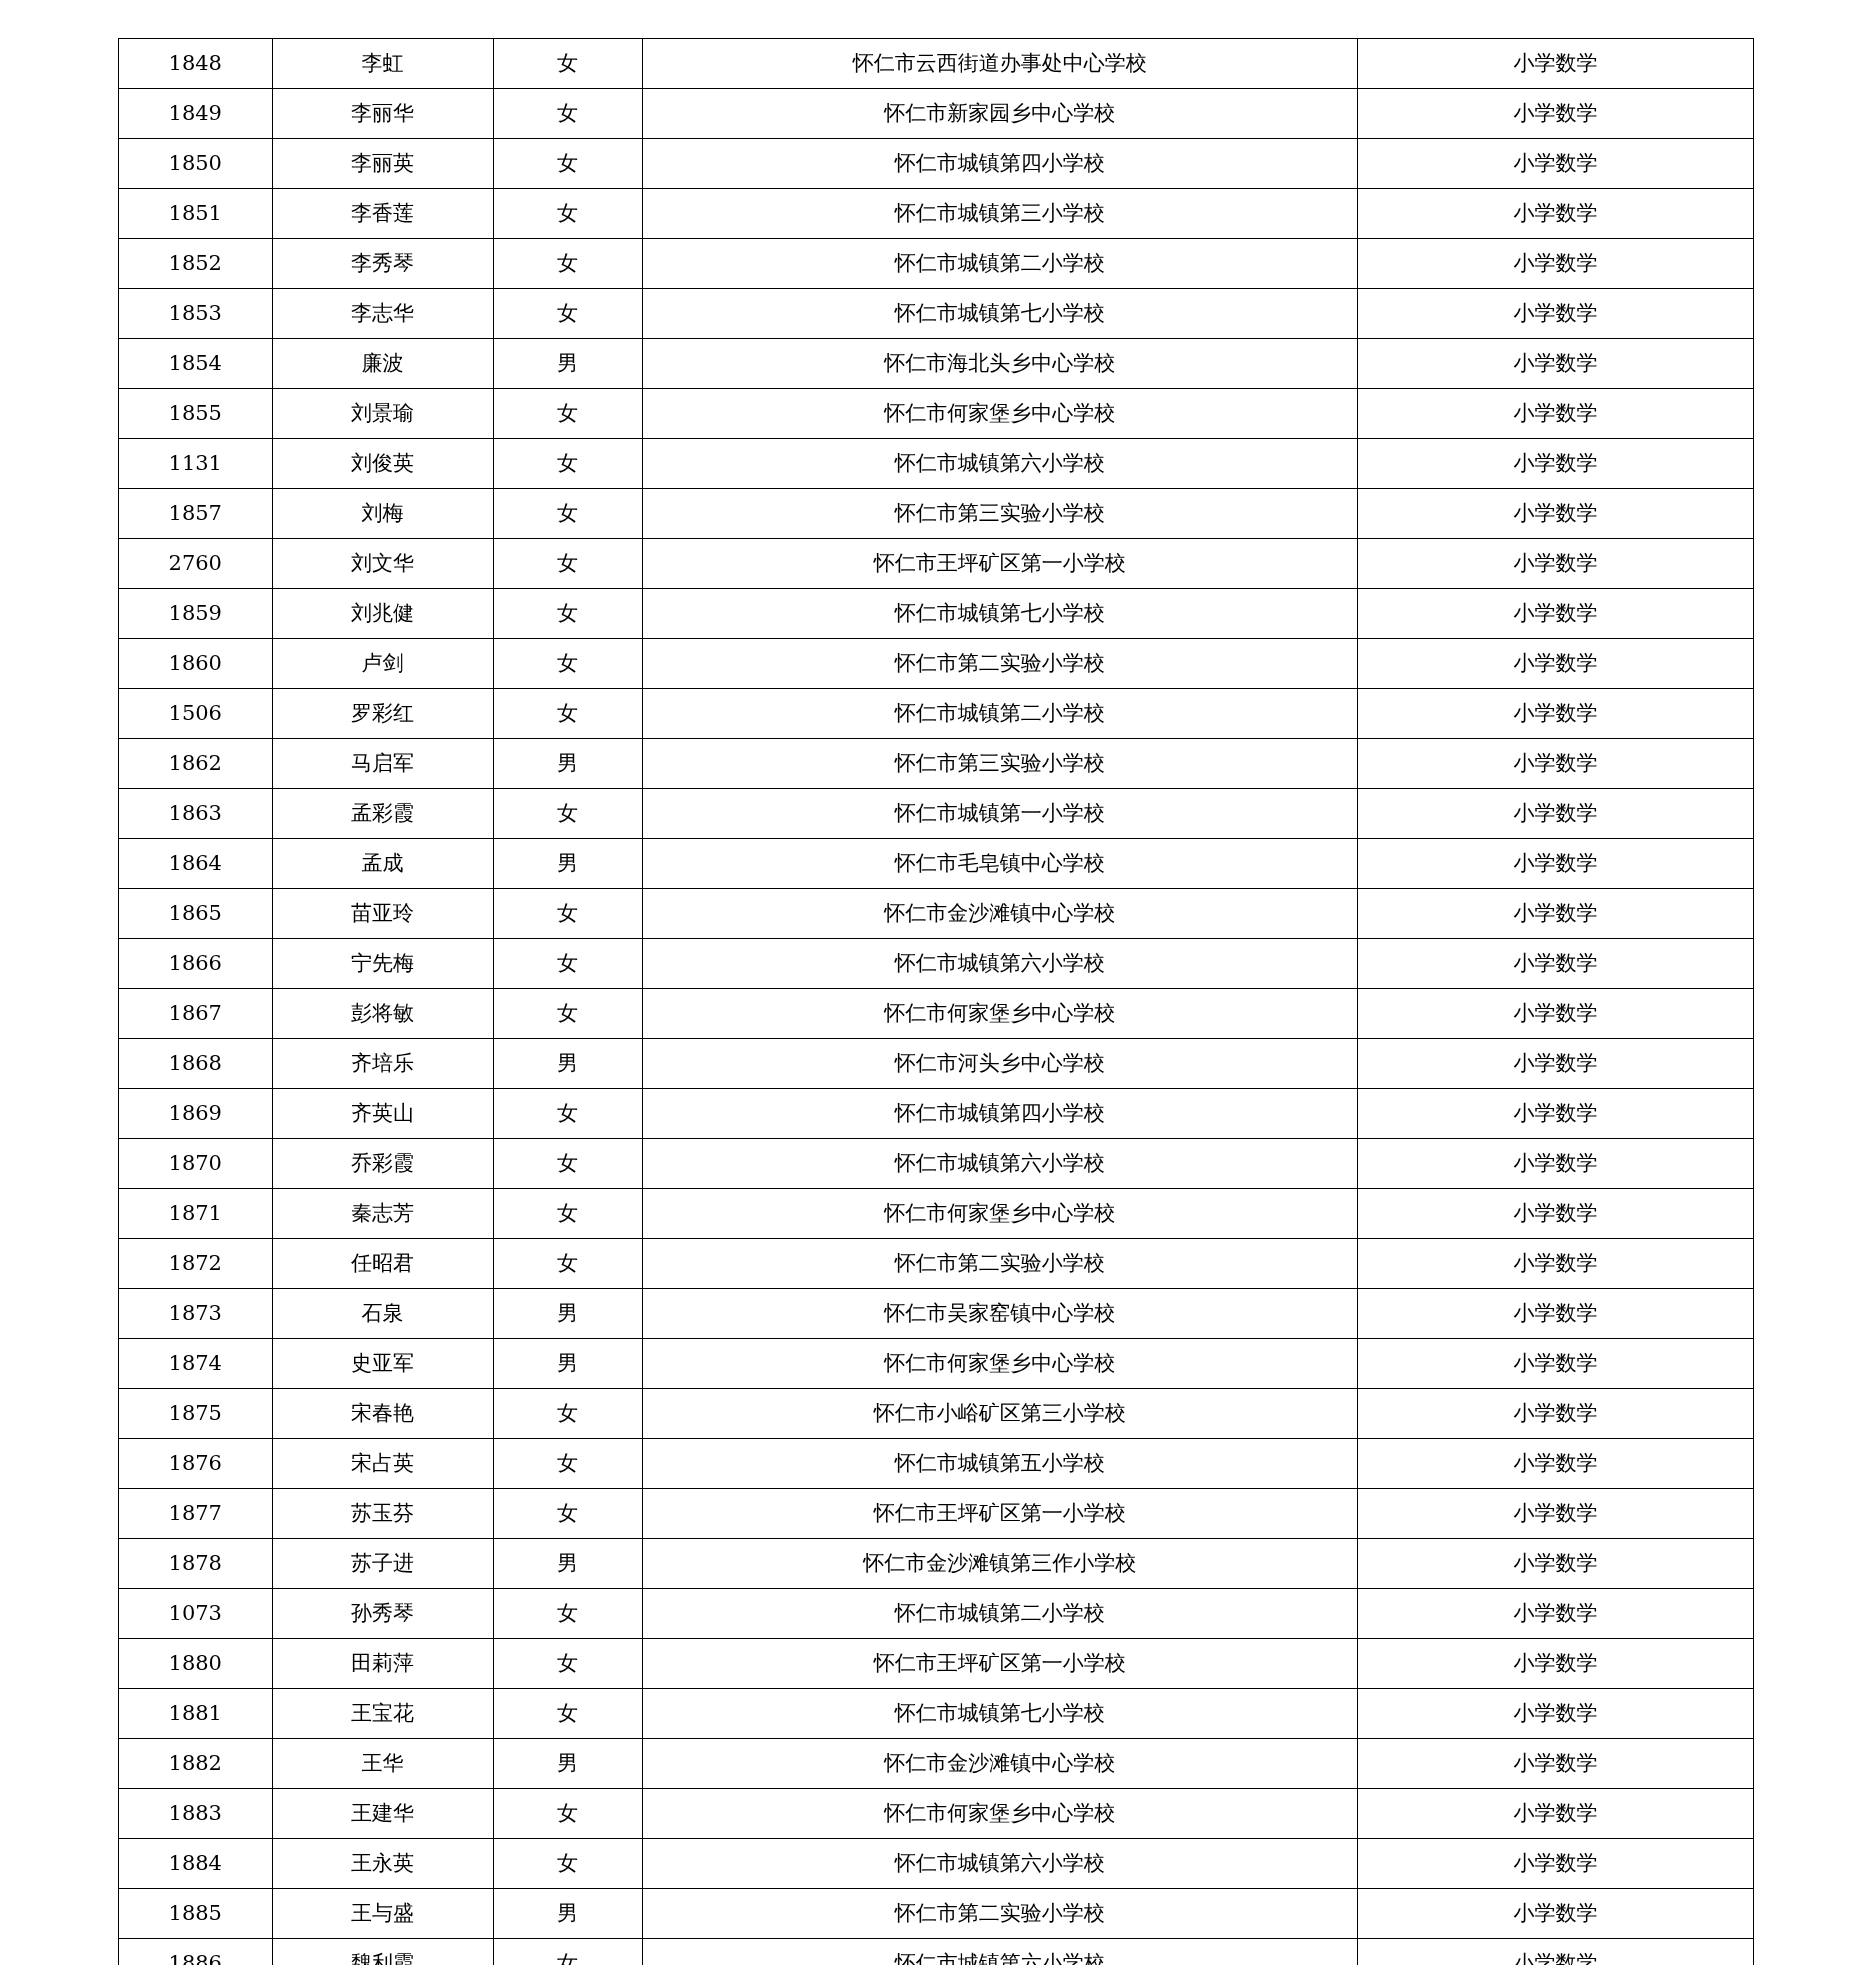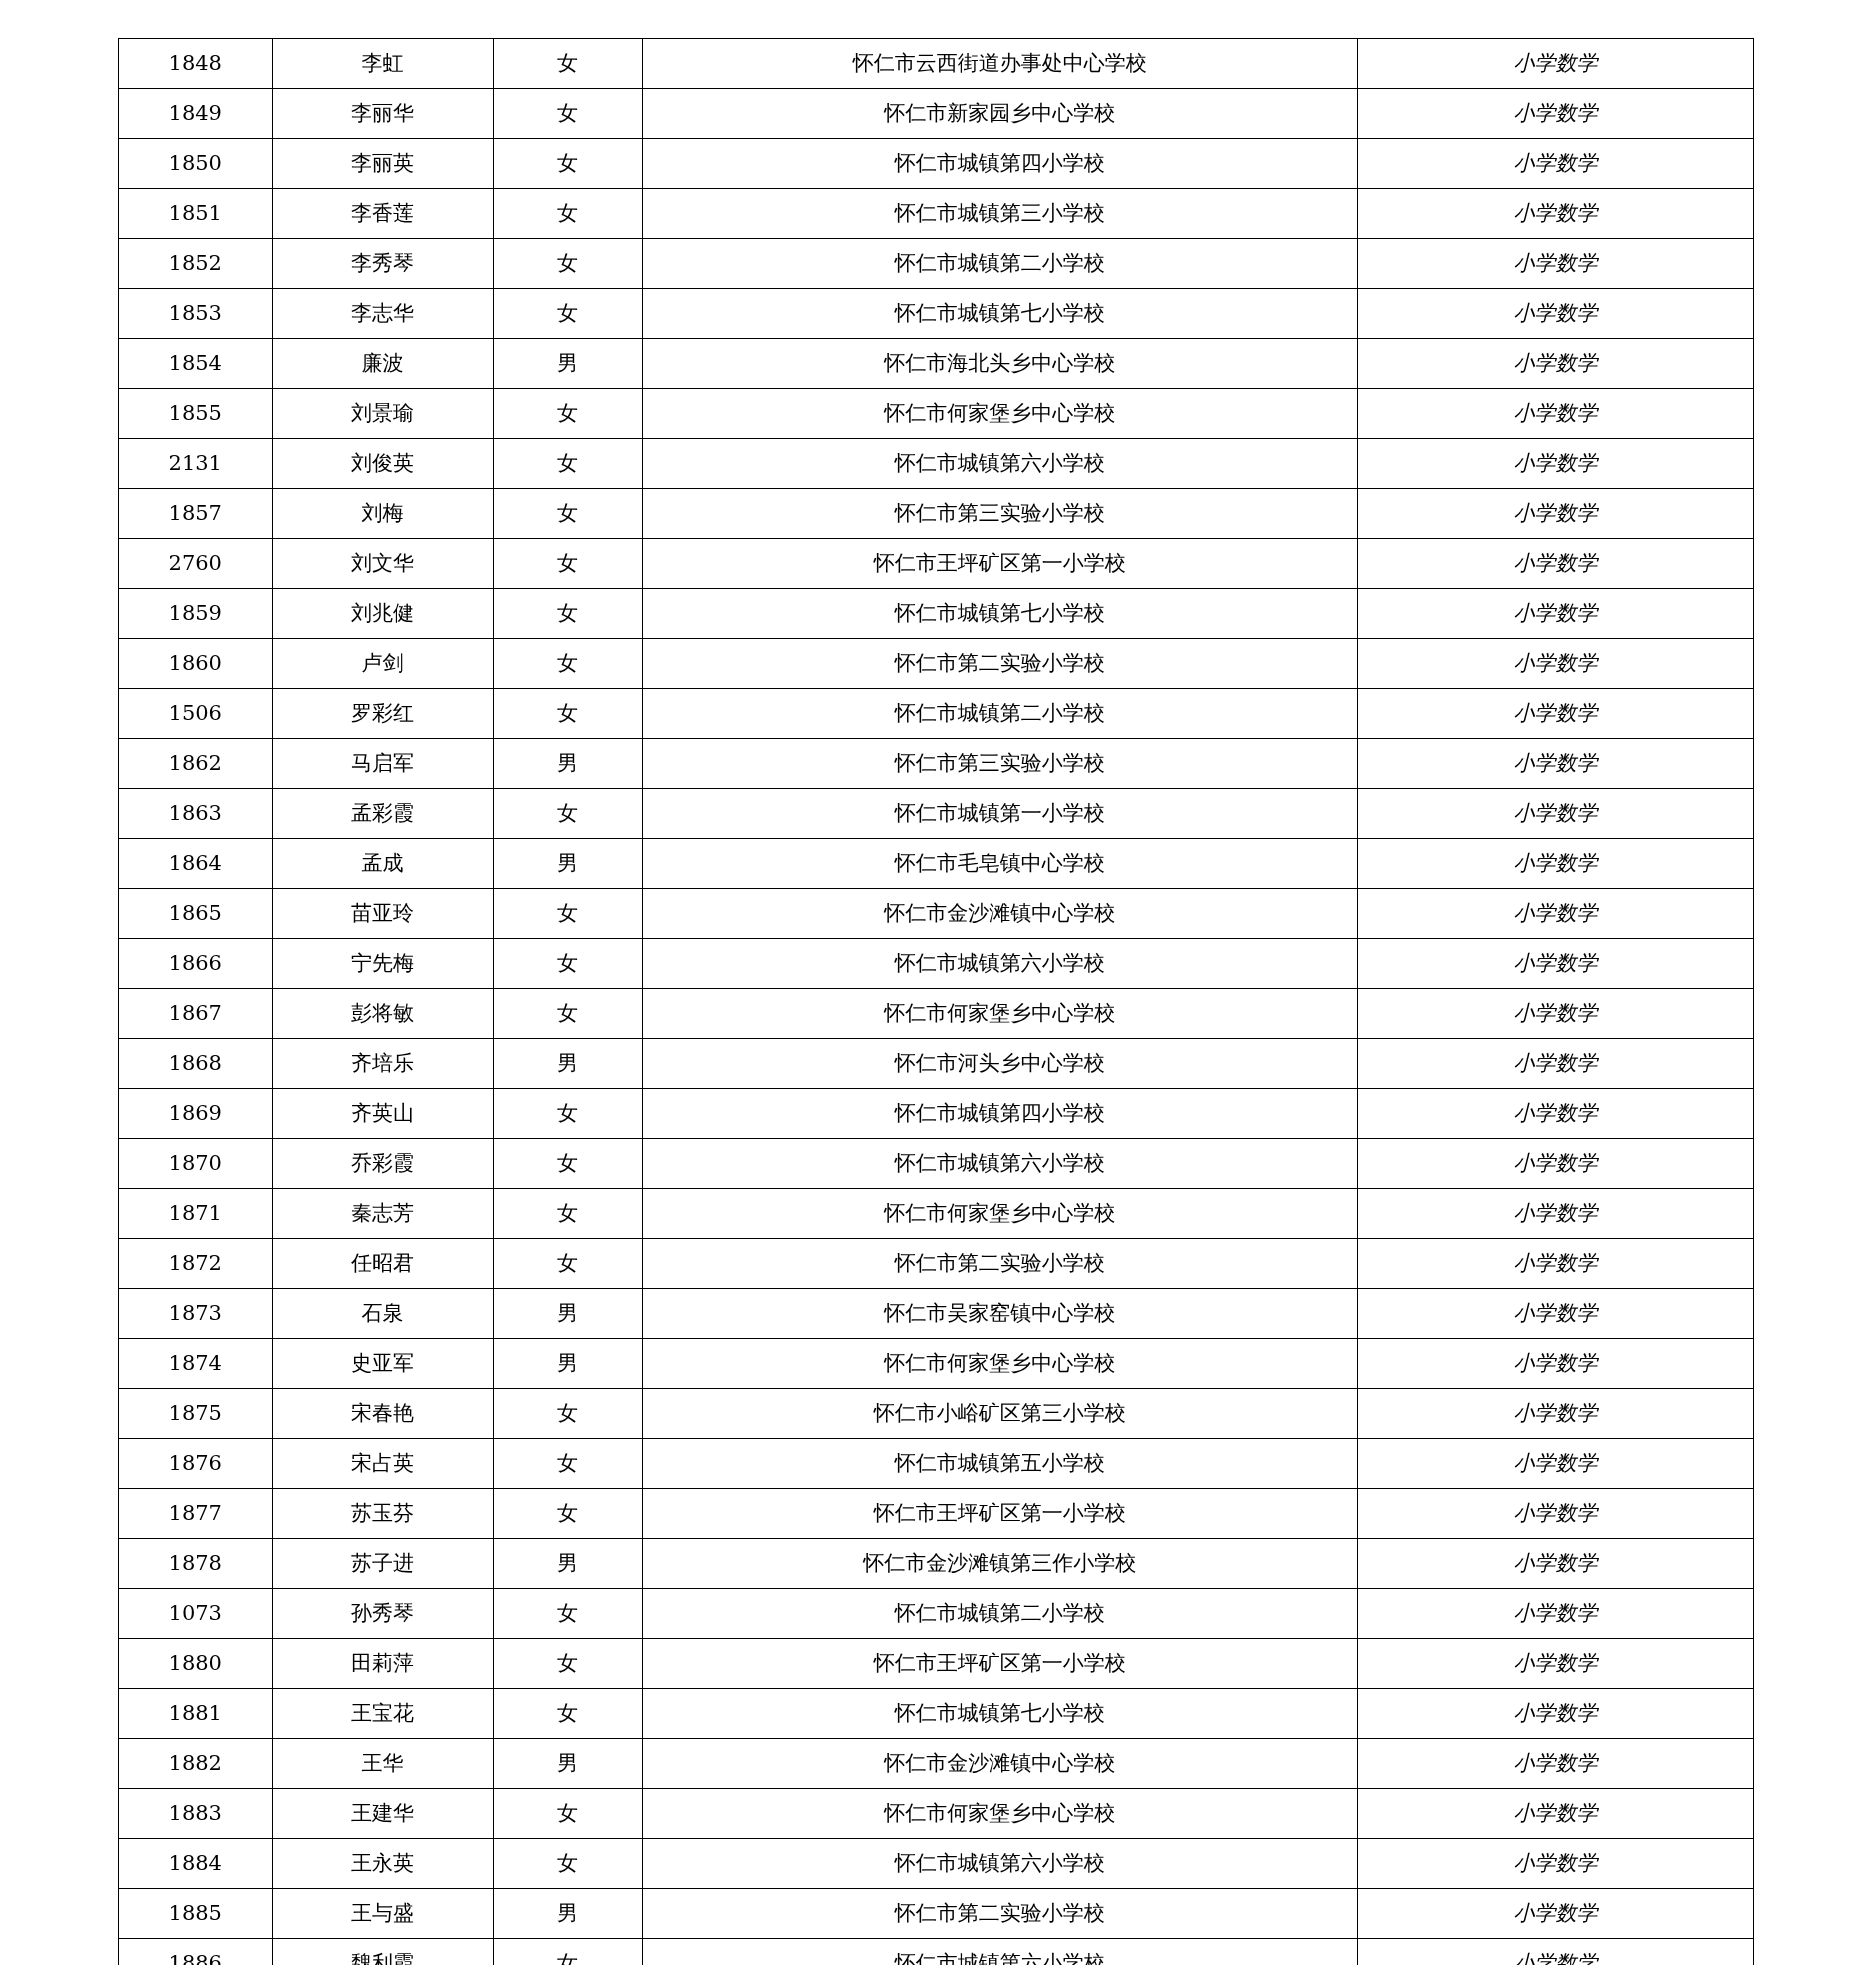--- a/index.html
+++ b/index.html
@@ -33,21 +33,21 @@
     line-height: 1.1;
     font-family: "DejaVu Serif", "Liberation Serif", serif;
     padding: 0 1.6px;
     white-space: nowrap;
     overflow: hidden;
   }
   td.c-seq   { width: 130px; margin-left: 32px; }
   td.c-name  { width: 189px; margin-left: 40px; }
   td.c-gender{ width: 126px; }
   td.c-unit  { width: 621px; }
-  td.c-subject { width: 342px; font-style: italic; }
+  td.c-subject { width: 342px; }
 </style>
 </head>
 <body>
 
 <div class="page">
   <table class="roster">
     <tbody id="roster-body">
         <tr>
           <td class="c-seq">1848</td>
           <td class="c-name">李虹</td>
@@ -98,21 +98,21 @@
           <td class="c-subject">小学数学</td>
         </tr>
         <tr>
           <td class="c-seq">1855</td>
           <td class="c-name">刘景瑜</td>
           <td class="c-gender">女</td>
           <td class="c-unit">怀仁市何家堡乡中心学校</td>
           <td class="c-subject">小学数学</td>
         </tr>
         <tr>
-          <td class="c-seq">2131</td>
+          <td class="c-seq">1131</td>
           <td class="c-name">刘俊英</td>
           <td class="c-gender">女</td>
           <td class="c-unit">怀仁市城镇第六小学校</td>
           <td class="c-subject">小学数学</td>
         </tr>
         <tr>
           <td class="c-seq">1857</td>
           <td class="c-name">刘梅</td>
           <td class="c-gender">女</td>
           <td class="c-unit">怀仁市第三实验小学校</td>

